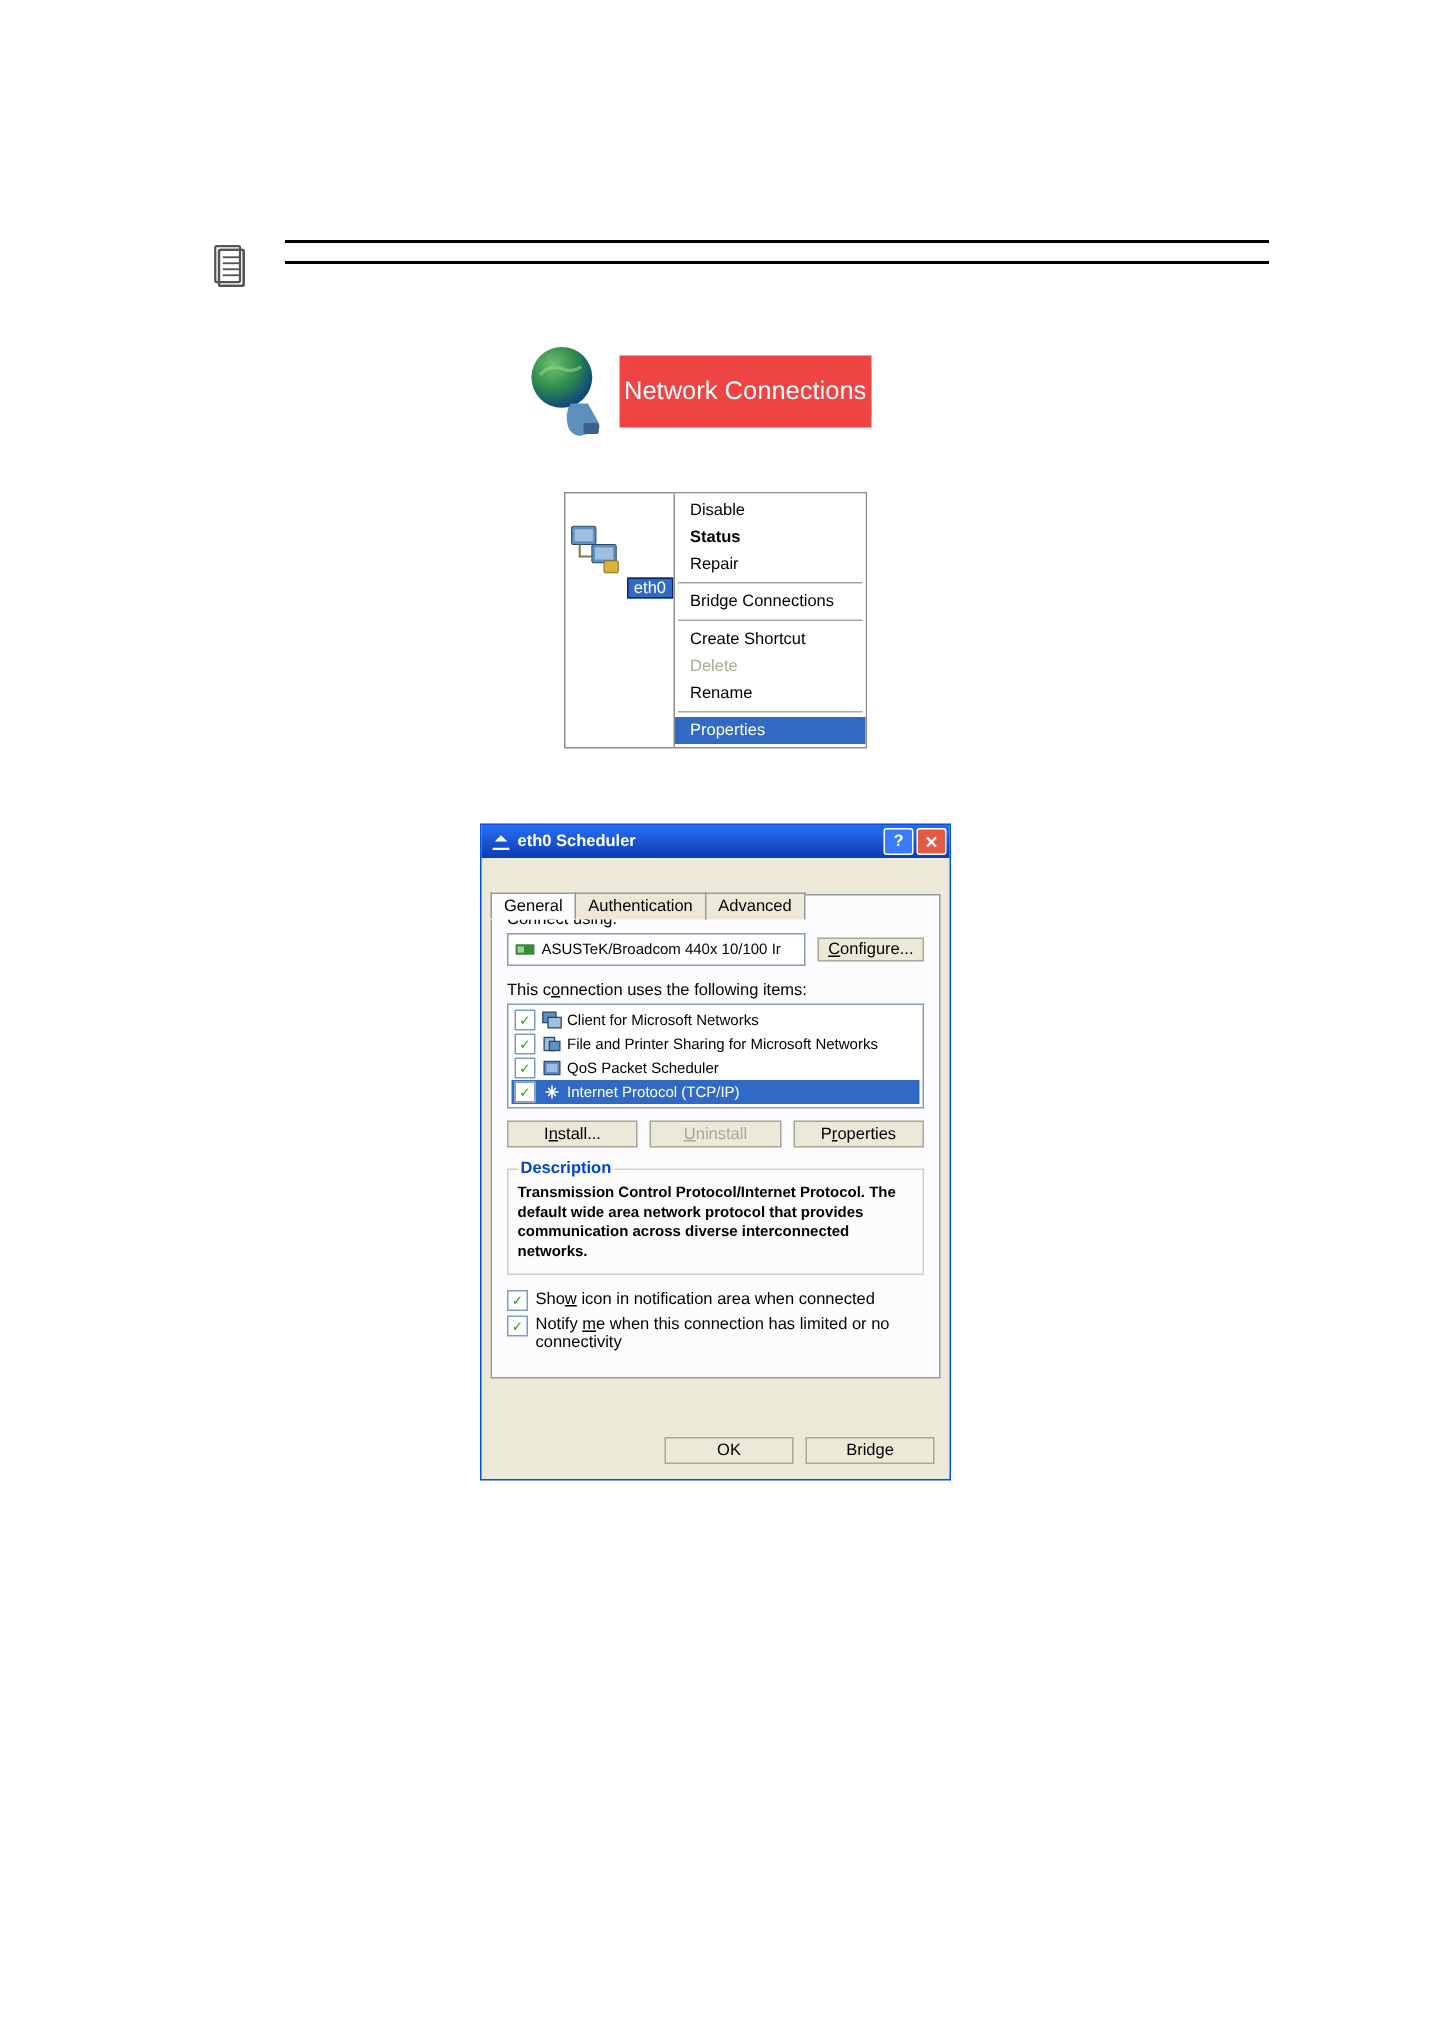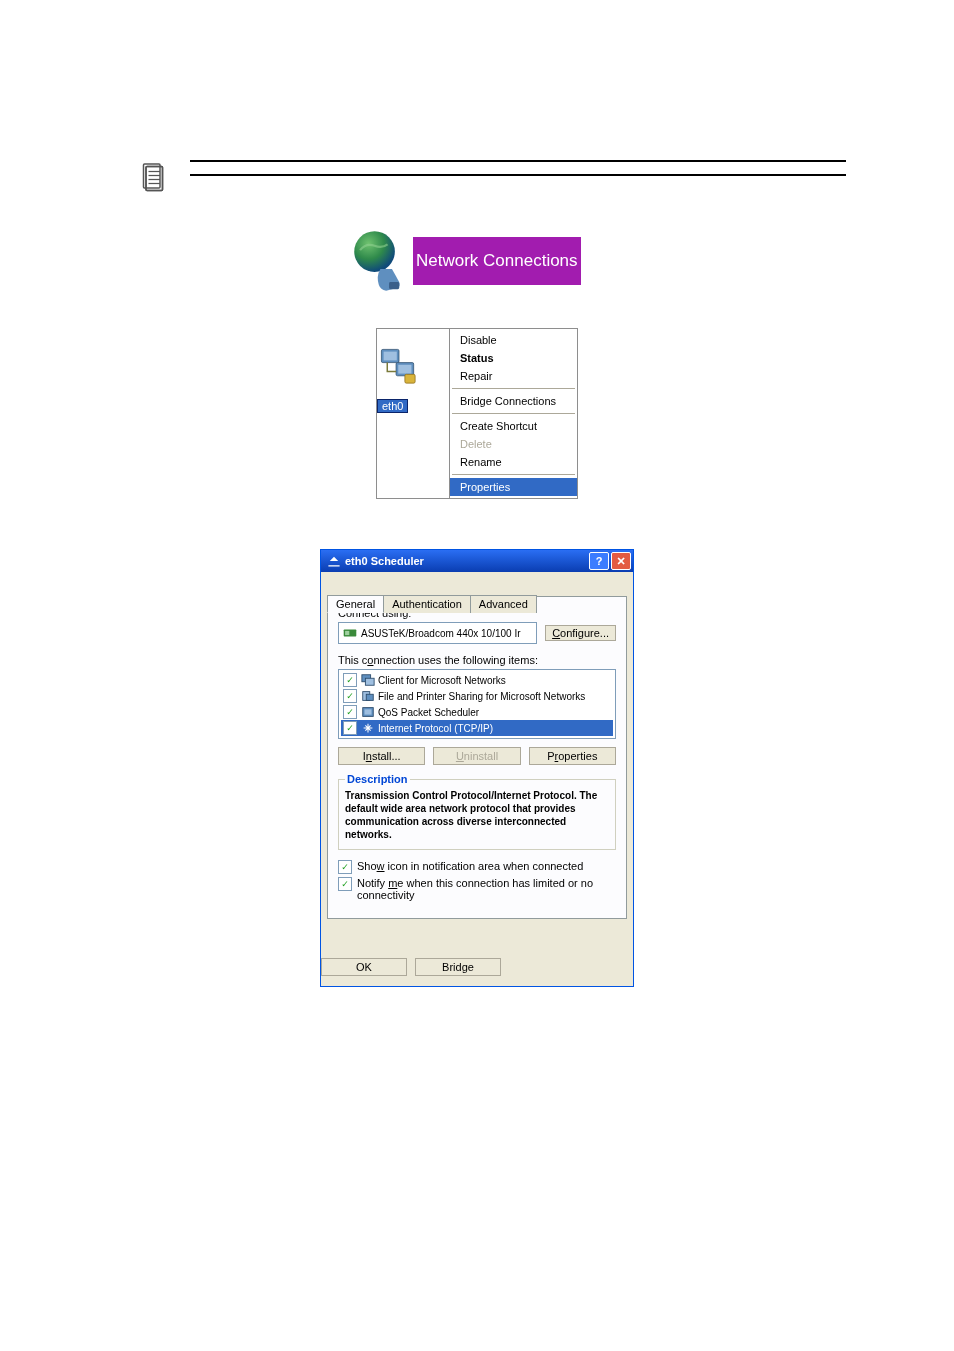--- a/index.html
+++ b/index.html
@@ -6,25 +6,25 @@
   .page{width:954px;margin:0 auto;position:relative;padding:60px 0 120px 0;}
   .note-row{display:flex;align-items:flex-start;margin:100px 0 10px 140px;}
   .note-icon{margin-right:24px;margin-top:2px;}
   .note-icon rect{fill:none;stroke:#555;stroke-width:6;}
   .note-box{border-top:2px solid #000;border-bottom:2px solid #000;width:640px;padding:6px 8px;font-size:13px;color:#444;}
 
   
   .centerwrap{display:flex;justify-content:center;margin-top:36px;}
   .nc{display:flex;align-items:center;width:260px;}
   .nc .globe{margin-right:8px;}
-  .nc-label{font-family:"Segoe UI",Tahoma,sans-serif;font-size:17px;color:#fff;background:#a21caf;padding:14px 3px;text-align:center;}
+  .nc-label{font-family:"Segoe UI",Tahoma,sans-serif;font-size:17px;color:#fff;background:#ef4444;padding:14px 3px;text-align:center;}
 
   
   .ctxblock{display:flex;align-items:flex-start;border:1px solid #8e8e8e;width:200px;background:#fff;}
-  .ctx-left{width:72px;display:flex;flex-direction:column;align-items:flex-start;padding:16px 0 6px 0;}
+  .ctx-left{width:72px;display:flex;flex-direction:row;align-items:flex-end;padding:16px 0 6px 0;}
   .ctx-left .connicon{margin-bottom:10px;}
   .eth-label{background:#316ac5;color:#fff;font-size:11px;padding:0 4px;border:1px solid #0a246a;}
   .ctx-menu{flex:1;border-left:1px solid #8e8e8e;background:#fff;padding:2px 0;}
   .ctx-item{font-size:11px;color:#000;padding:3px 10px;white-space:nowrap;}
   .ctx-item.bold{font-weight:bold;}
   .ctx-item.disabled{color:#aca899;}
   .ctx-sep{border-top:1px solid #aca899;margin:3px 2px;}
   .ctx-item.sel{background:#316ac5;color:#fff;}
 
   
@@ -59,21 +59,21 @@
   .btnrow .btn{flex:1;}
 
   fieldset.desc{border:1px solid #d0d0bf;padding:4px 6px 8px 6px;margin:0 0 10px 0;font-weight:bold;}
   fieldset.desc legend{color:#0046d5;font-size:11px;padding:0 2px;}
   .desc-text{font-size:10px;line-height:1.3;}
 
   .chkrow{display:flex;align-items:flex-start;margin-bottom:3px;}
   .chkrow .chk{width:12px;height:12px;border:1px solid #7f9db9;margin-right:5px;display:flex;align-items:center;justify-content:center;font-size:9px;color:#21a121;background:#fff;flex-shrink:0;}
   .chkrow .lbl{font-size:11px;}
 
-  .dlg-btns{display:flex;gap:8px;padding:0 10px 10px 0;margin-top:39px;}
+  .dlg-btns{display:flex;justify-content:flex-end;gap:8px;padding:0 10px 10px 0;margin-top:39px;}
   .dlg-btns .btn{min-width:68px;}
 
   .underline{text-decoration:underline;}
 </style>
 </head>
 <body>
 
 <div class="page">
 
   <div class="note-row">

